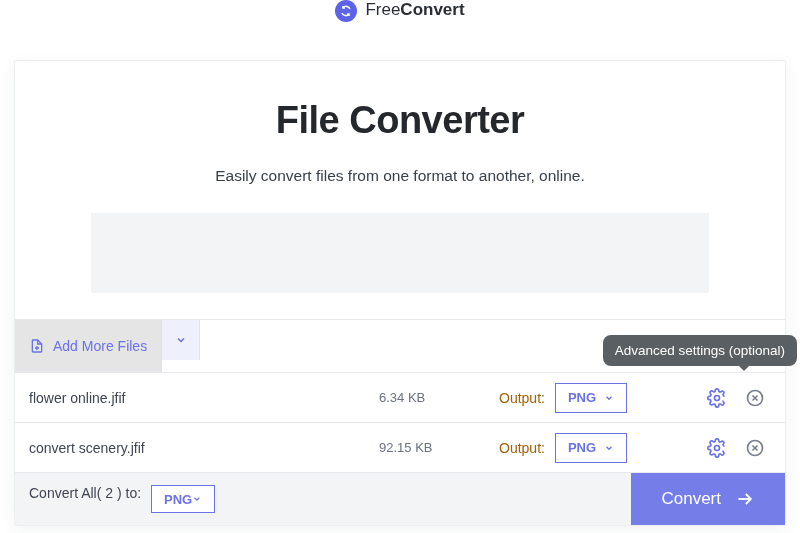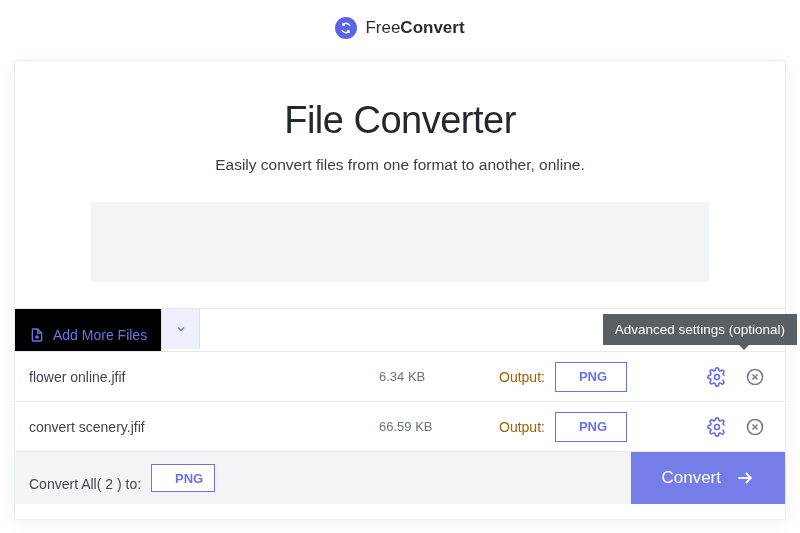--- a/index.html
+++ b/index.html
@@ -6,21 +6,21 @@
   body {
     font-family: -apple-system, BlinkMacSystemFont, "Segoe UI", Arial, sans-serif;
     background: #fff;
     width: 800px;
     height: 533px;
     overflow: hidden;
   }
   .topbar {
     height: 56px;
     display: flex;
-    align-items: center;
+    align-items: flex-start;
     justify-content: center;
     gap: 8px;
   }
   .logo-icon {
     width: 22px; height: 22px;
     background: #5b63e6;
     border-radius: 50%;
     display: flex; align-items: center; justify-content: center;
   }
   .logo-icon svg { display:block; }
@@ -31,59 +31,59 @@
     border: 1px solid #eceef1;
     border-radius: 2px;
     box-shadow: 0 4px 18px rgba(40,50,70,.06);
     background: #fff;
     min-height: 460px;
     position: relative;
   }
   .title {
     text-align: center;
     font-size: 38px;
-    font-weight: 400;
+    font-weight: 700;
     color: #24282d;
     margin-top: 38px;
     letter-spacing: -0.5px;
   }
   .subtitle {
     text-align: center;
     font-size: 15.5px;
     color: #3a4049;
-    margin-top: 14px;
+    margin-top: 25px;
   }
   .placeholder-box {
     margin: 28px auto 0 auto;
     width: 618px;
     height: 80px;
     background: #f3f4f6;
   }
   .filesection {
     margin-top: 26px;
     border-top: 1px solid #e6e8ed;
   }
   .addbar {
     display: flex;
     border-bottom: 1px solid #e6e8ed;
     background: #fff;
   }
   .addfiles {
     display: flex;
-    align-items: flex-end;
+    align-items: center;
     gap: 8px;
-    background: #000000;
+    background: #e5e5e5;
     color: #6a72e8;
     font-size: 14px;
     font-weight: 500;
     padding: 8px 14px;
     border: 1px solid #dfe2ee;
     border-width: 0 1px 0 0;
     cursor: pointer;
-    height: 42px;
+    height: 52px;
   }
   .addfiles svg { display:block; }
   .add-dropdown {
     width: 38px;
     background: #eef0fb;
     border-right: 1px solid #dfe2ee;
     display:flex; align-items:center; justify-content:center;
     cursor: pointer;
     height: 40px;
   }
@@ -113,21 +113,21 @@
   }
   .outlabel { font-size: 14px; color: #a16207; }
   .select {
     display: flex;
     align-items: center;
     justify-content: space-between;
     width: 72px;
     height: 30px;
     border: 1px solid #6a72e8;
     border-radius: 0;
-    padding: 0 23px;
+    padding: 0 12px;
     color: #6a72e8;
     font-size: 13px;
     font-weight: 600;
     cursor: pointer;
     background: #fff;
   }
   .row-actions {
     margin-left: auto;
     display: flex;
     align-items: center;
@@ -142,21 +142,21 @@
   }
   .iconbtn.gray { color: #7a8090; }
   .footer {
     display: flex;
     align-items: center;
     height: 52px;
     background: #f3f4f6;
   }
   .convall {
     display: flex;
-    align-items: flex-end;
+    align-items: flex-start;
     gap: 10px;
     padding-left: 14px;
     font-size: 14px;
     color: #3f4550;
   }
   .convertbtn {
     margin-left: auto;
     background: #747de8;
     color: #fff;
     height: 52px;
@@ -170,21 +170,21 @@
     border: none;
   }
   .tooltip {
     position: absolute;
     top: -38px;
     right: -12px;
     background: #595f63;
     color: #fff;
     font-size: 13.5px;
     padding: 8px 12px;
-    border-radius: 0;
+    border-radius: 8px;
     white-space: nowrap;
   }
   .tooltip::after {
     content: '';
     position: absolute;
     bottom: -5px;
     right: 48px;
     border: 5px solid transparent;
     border-top-color: #595f63;
     border-bottom: none;
@@ -253,21 +253,21 @@
           <svg viewBox="0 0 24 24" fill="none" stroke="currentColor" stroke-width="2">
               <circle cx="12" cy="12" r="9"></circle>
               <path d="M9 9l6 6M15 9l-6 6"></path>
             </svg>
         </span>
       </div>
     </div>
 
     <div class="row">
       <div class="fname">convert scenery.jfif</div>
-      <div class="fsize">66.59 KB</div>
+      <div class="fsize">92.15 KB</div>
       <div class="outblock">
         <span class="outlabel">Output:</span>
         <div class="select">
           <span>PNG</span>
           <svg width="10" height="10" viewBox="0 0 24 24" fill="none" stroke="#6a72e8" stroke-width="3">
               <polyline points="6 9 12 15 18 9"></polyline>
             </svg>
         </div>
       </div>
       <div class="row-actions">

